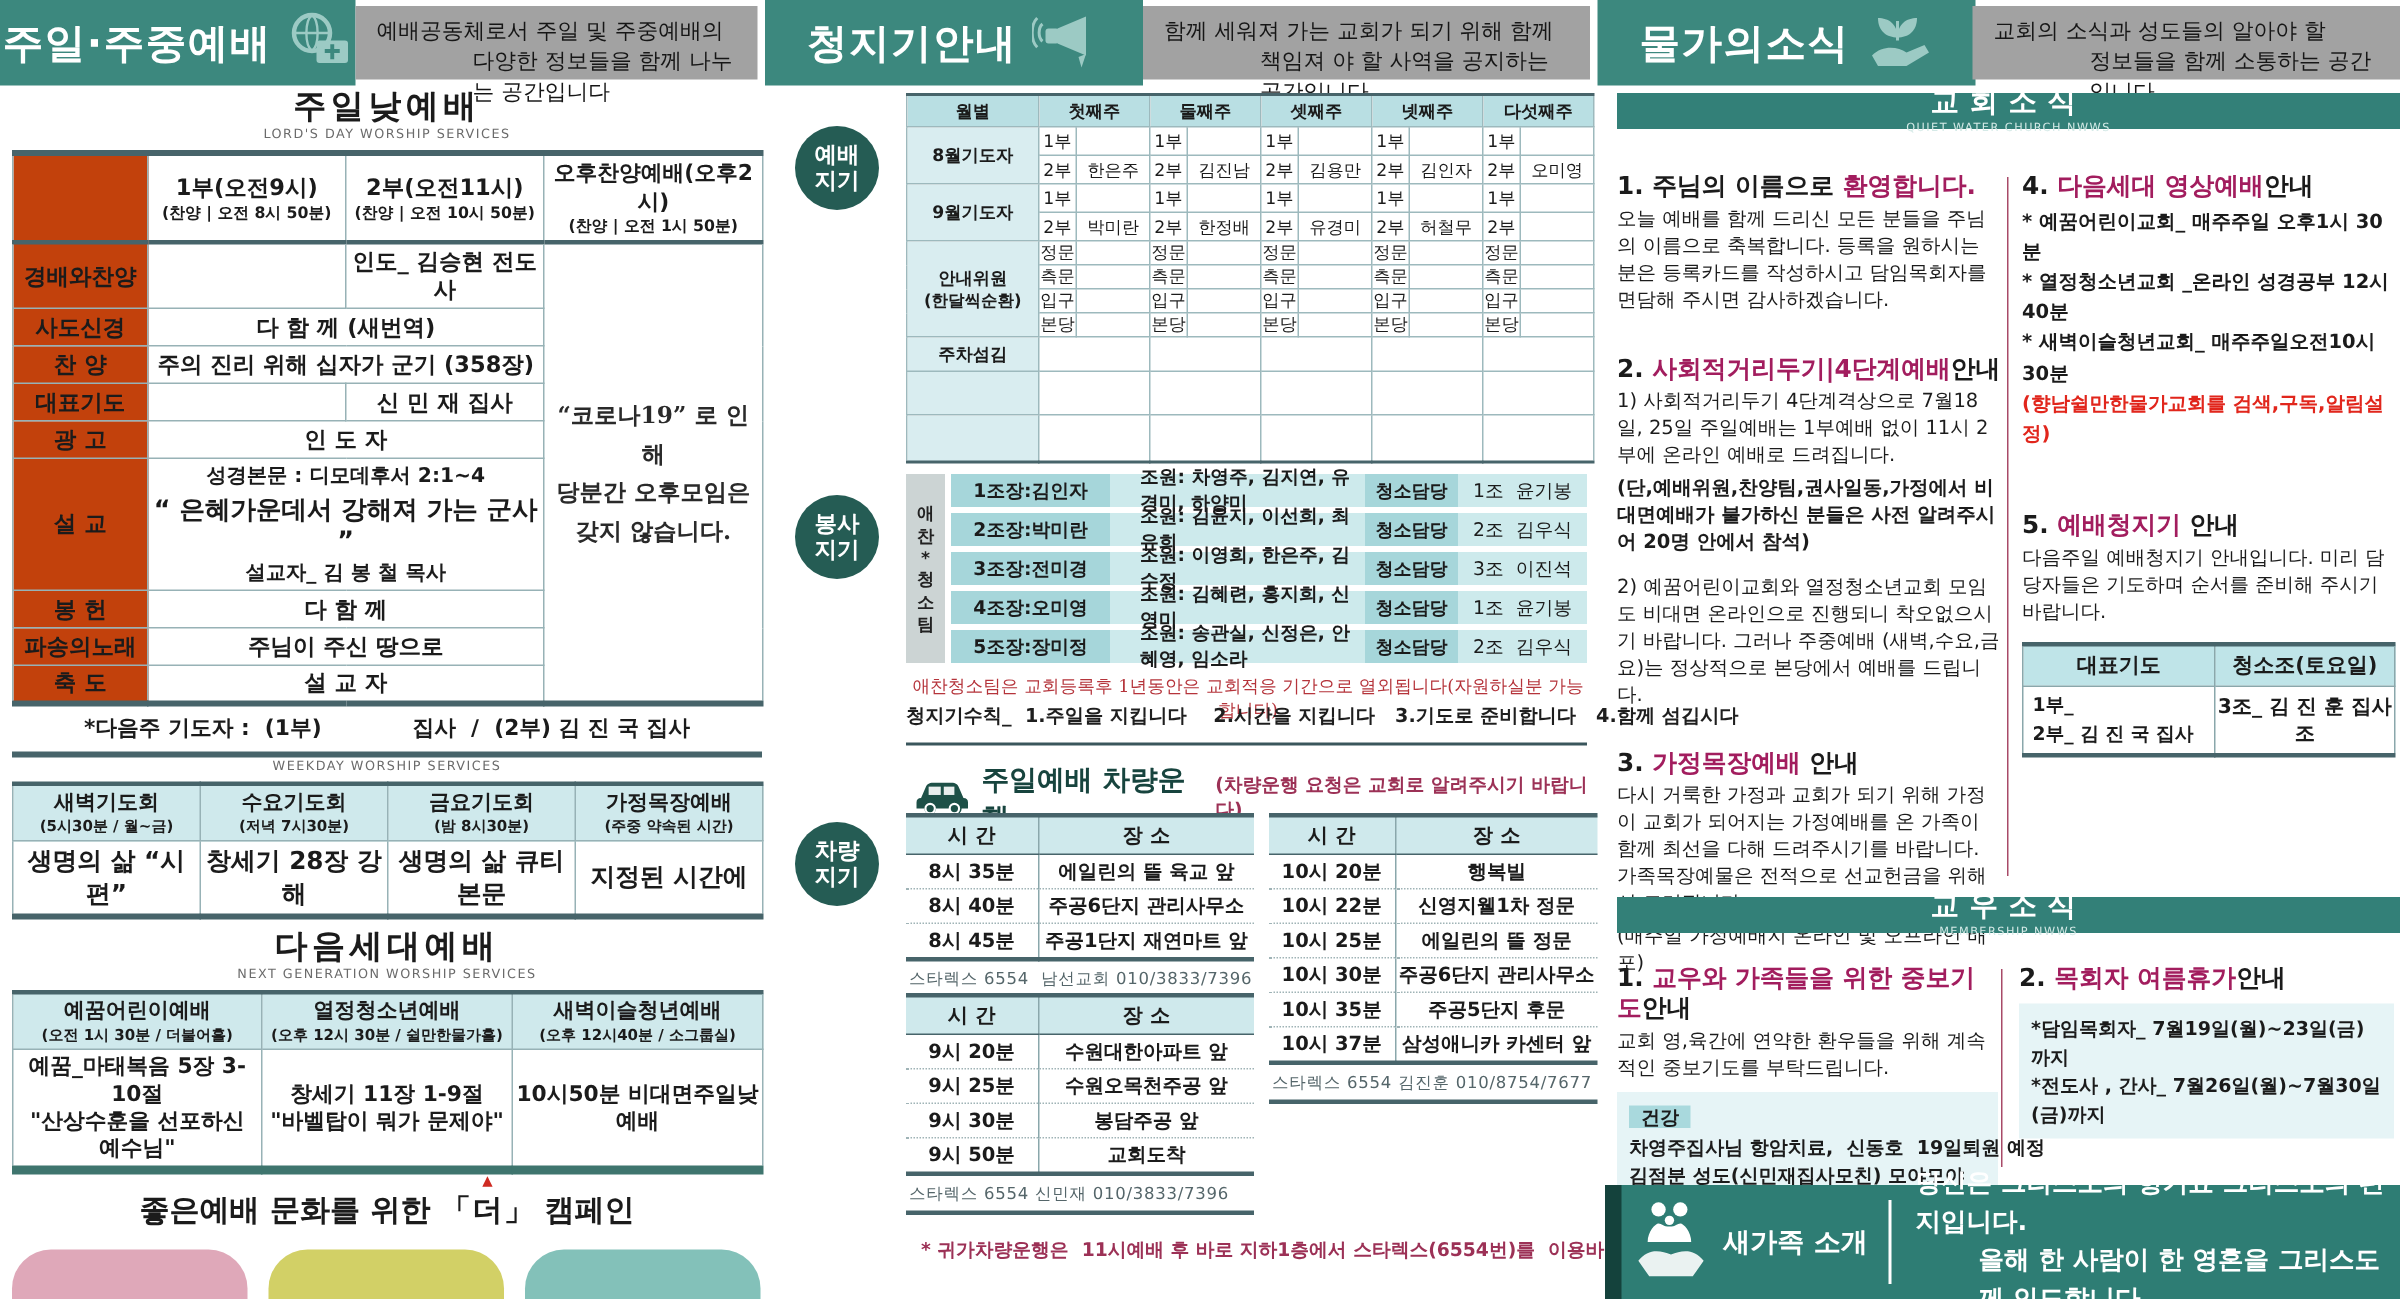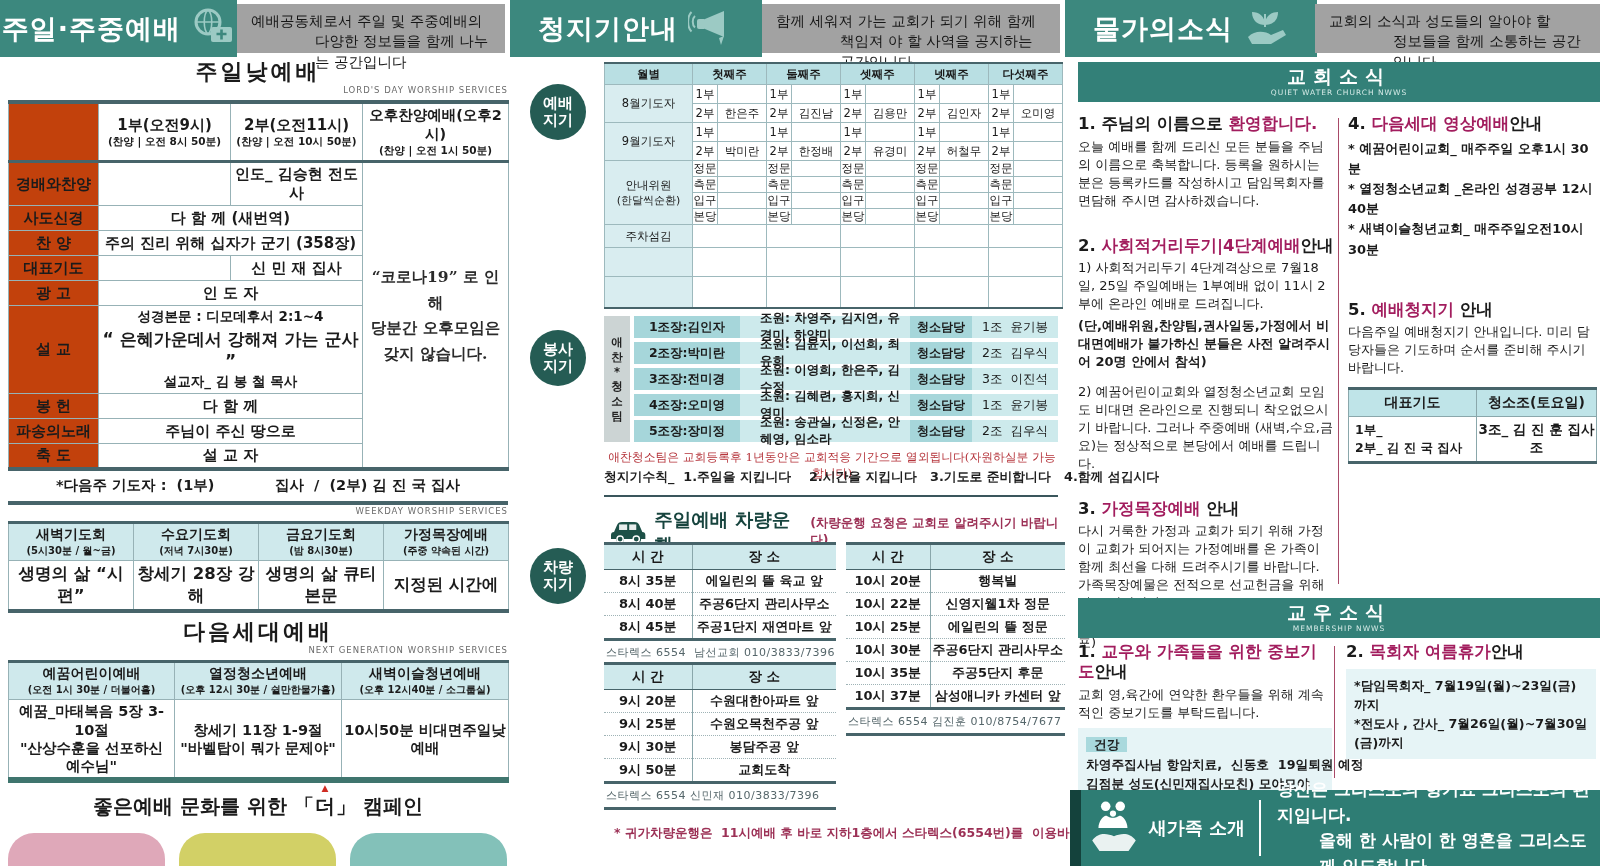--- a/index.html
+++ b/index.html
@@ -13,21 +13,21 @@
   .hdr-teal{position:absolute;top:0;height:57px;background:#3c887e;color:#fff;
             display:flex;align-items:center;justify-content:center;gap:10px}
   .hdr-title{font-size:27px;font-weight:bold;letter-spacing:1px}
   .hdr-desc{position:absolute;top:4px;height:49px;background:#a2a2a2;box-sizing:border-box;
             padding:7px 12px 0 14px;font-size:14.5px;color:#161616;line-height:1.4}
   .hdr-desc .d2{padding-left:64px}
 
   
   #col-left{position:absolute;left:8px;top:60px;width:500px}
   .sec-title{text-align:center;font-weight:bold;font-size:22px;letter-spacing:3px;line-height:1.1}
-  .sec-sub{text-align:right;font-size:8.5px;color:#6b6b6b;letter-spacing:1px;margin:1px 0 5px}
+  .sec-sub{text-align:center;font-size:8.5px;color:#6b6b6b;letter-spacing:1px;margin:1px 0 5px}
   table.main{border-collapse:collapse;table-layout:fixed;width:500px;
              border-top:4px solid #47646a;border-bottom:4px solid #47646a}
   table.main td{border:1px solid #97b2b6;font-size:15px;font-weight:600;text-align:center;padding:2px}
   table.main tr{height:25px}
   table.main tr.hd{height:42px}
   table.main tr.hd td{border-bottom:3px solid #47646a}
   .hd-big{font-size:15px;font-weight:bold}
   .hd-sm{font-size:10.5px;font-weight:600}
   td.lb{background:#c2410c}
   td.covid{vertical-align:middle}
@@ -58,21 +58,21 @@
 
   
   #col-mid{position:absolute;left:528px;top:62px;width:537px;height:804px}
   .circ{position:absolute;width:56px;height:56px;border-radius:50%;background:#255c54;color:#fff;
         display:flex;flex-direction:column;align-items:center;justify-content:center;
         font-size:15px;font-weight:bold;line-height:1.15}
   table.mon{border-collapse:collapse;table-layout:fixed;width:458px;
             border-top:2px solid #47646a;border-bottom:2px solid #47646a}
   table.mon td{border:1px solid #9db9bd;font-size:11.5px;text-align:center;padding:0;overflow:hidden}
   .mon-h td{background:#b9dfe3;font-weight:bold;font-size:12.5px;height:20px}
-  .mon-lb{background:#d9edf0;font-weight:normal;font-size:13px}
+  .mon-lb{background:#d9edf0;font-weight:bold;font-size:13px}
   .mon-sub{font-size:10.5px;text-align:left;padding-left:2px}
   .mon-name{font-weight:normal;font-size:12.5px}
   .gate{font-size:10px;text-align:left}
   .vlab{position:absolute;background:#ccd4d4;display:flex;flex-direction:column;align-items:center;
         justify-content:center;font-size:11.5px;font-weight:bold;color:#222}
   .team-row{position:absolute;height:22px;display:flex;align-items:stretch;background:#cdeaec}
   .team-row>div{display:flex;align-items:center}
   .t-lead{width:106px;background:#a6d6da;font-weight:bold;font-size:12.5px;justify-content:center}
   .t-mem{flex:1;font-weight:bold;font-size:12.5px;padding-left:20px}
   .t-tag{width:62px;background:#a6d6da;font-weight:bold;font-size:12px;justify-content:center}
@@ -92,21 +92,21 @@
   .sh-h td:first-child{border-right:1px solid #8aa7ab}
   .sh-r td{font-size:13px;height:20px;border-bottom:1px dotted #9fb3b6}
   .sh-r td:first-child{border-right:1px solid #8aa7ab}
   .sh-r.last td{border-bottom:none}
   .sh-foot{font-size:11px;color:#55666a;padding:4px 0 4px 2px;border-bottom:3px solid #47646a;
            letter-spacing:.5px}
   .sh-notes{position:absolute;font-size:12.5px;font-weight:bold;color:#9c3156;line-height:1.55}
 
   
   #col-right{position:absolute;left:1070px;top:62px;width:530px;height:804px}
-  .banner{position:absolute;left:8px;width:522px;height:40px;background:#338078;color:#fff;
+  .banner{position:absolute;left:8px;width:522px;height:24px;background:#338078;color:#fff;
           display:flex;flex-direction:column;align-items:center;justify-content:center}
   .banner .bt{font-size:19px;font-weight:bold;letter-spacing:7px;line-height:1}
   .banner .bs{font-size:7.5px;color:#d5eae7;letter-spacing:1px;margin-top:2px}
   .subcol{position:absolute}
   .sect{margin-bottom:14px}
   .shead{font-size:16.5px;font-weight:bold;line-height:1.2}
   .shead .mag{color:#a21d5e}
   .sbody{font-size:13px;line-height:1.38;margin-top:4px;color:#1c1c1c;font-weight:500}
   .sbody.b{font-weight:bold}
   .vdiv{position:absolute;width:0;border-left:1.5px solid #a84a68}
@@ -718,20 +718,21 @@
 
   <div class="vdiv" style="left:268px;top:56px;height:466px"></div>
 
   <div class="subcol" style="left:278px;top:52px;width:248px">
     <div class="sect">
       <div class="shead"><span>4. </span><span class="mag">다음세대 영상예배</span><span>안내</span></div>
       <div style="margin-top:5px">
         <div class="s4item">* 예꿈어린이교회_ 매주주일 오후1시 30분</div>
         <div class="s4item">* 열정청소년교회 _온라인 성경공부 12시40분</div>
         <div class="s4item">* 새벽이슬청년교회_ 매주주일오전10시 30분</div>
+        <div class="s4red">(향남쉴만한물가교회를 검색,구독,알림설정)</div>
       </div>
     </div>
     <div class="sect" style="margin-top:40px">
       <div class="shead"><span>5. </span><span class="mag">예배청지기</span><span> 안내</span></div>
       <div class="sbody">다음주일 예배청지기 안내입니다. 미리 담당자들은 기도하며 순서를 준비해 주시기 바랍니다.</div>
       <table class="s5">
         <colgroup>
             <col style="width:128px">
             <col style="width:120px">
           </colgroup>

